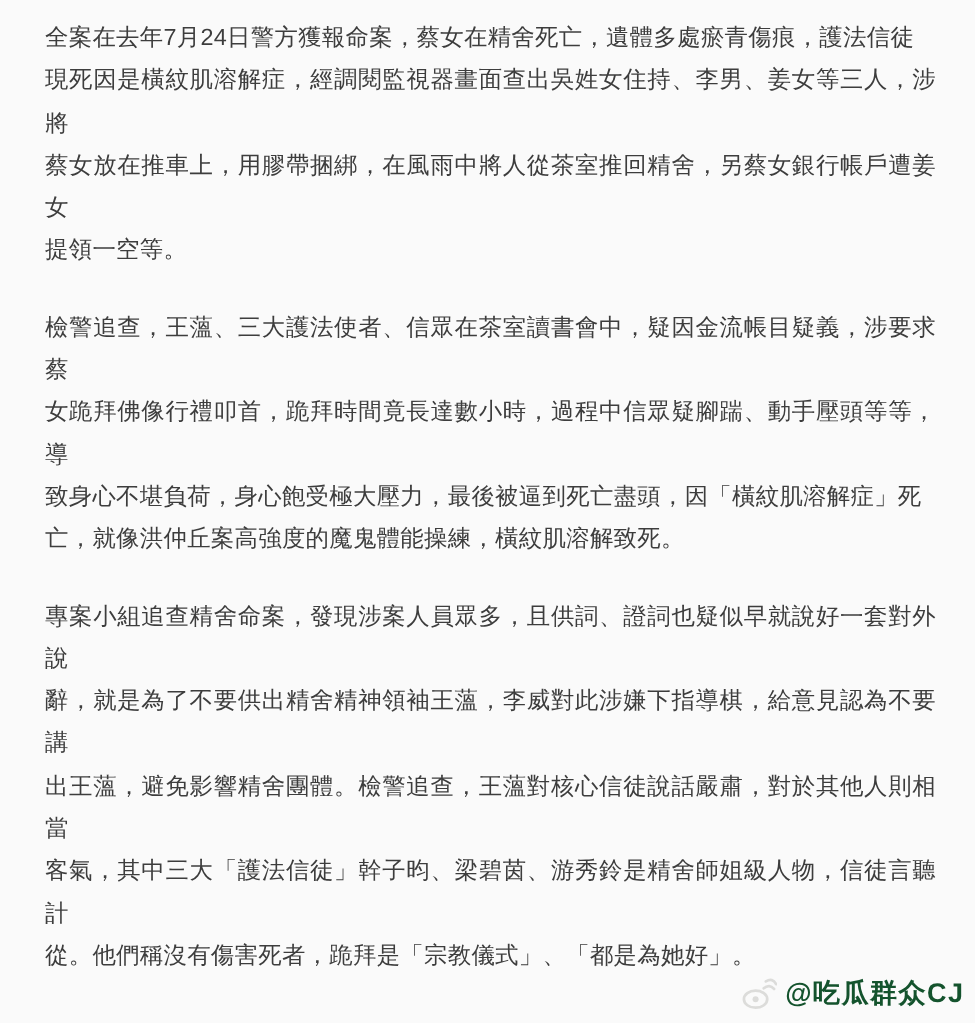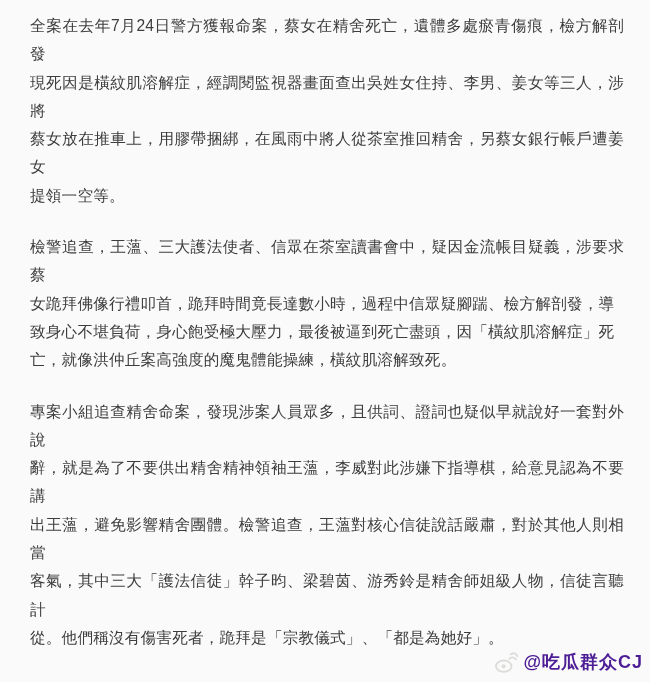--- a/index.html
+++ b/index.html
@@ -32,43 +32,43 @@
     margin: 0 0 23px 0;
     white-space: pre-line; 
   }
   .watermark {
     position: absolute;
     right: 7px;
     bottom: 8px;
     display: flex;
     align-items: center;
     gap: 5px;
-    color: #4c1d95;
+    color: #14532d;
     font-size: 18px;
     font-weight: bold;
     letter-spacing: 1px;
     user-select: none;
     margin-top: 44px;
   }
   .watermark .wicon {
     display: inline-flex;
     align-items: flex-end;
   }
 </style>
 </head>
 <body>
 
 <div class="page">
   <div class="article">
-    <p class="para">全案在去年7月24日警方獲報命案，蔡女在精舍死亡，遺體多處瘀青傷痕，檢方解剖發
+    <p class="para">全案在去年7月24日警方獲報命案，蔡女在精舍死亡，遺體多處瘀青傷痕，護法信徒
 現死因是橫紋肌溶解症，經調閱監視器畫面查出吳姓女住持、李男、姜女等三人，涉將
 蔡女放在推車上，用膠帶捆綁，在風雨中將人從茶室推回精舍，另蔡女銀行帳戶遭姜女
 提領一空等。</p>
     <p class="para">檢警追查，王薀、三大護法使者、信眾在茶室讀書會中，疑因金流帳目疑義，涉要求蔡
-女跪拜佛像行禮叩首，跪拜時間竟長達數小時，過程中信眾疑腳踹、檢方解剖發，導
+女跪拜佛像行禮叩首，跪拜時間竟長達數小時，過程中信眾疑腳踹、動手壓頭等等，導
 致身心不堪負荷，身心飽受極大壓力，最後被逼到死亡盡頭，因「橫紋肌溶解症」死
 亡，就像洪仲丘案高強度的魔鬼體能操練，橫紋肌溶解致死。</p>
     <p class="para">專案小組追查精舍命案，發現涉案人員眾多，且供詞、證詞也疑似早就說好一套對外說
 辭，就是為了不要供出精舍精神領袖王薀，李威對此涉嫌下指導棋，給意見認為不要講
 出王薀，避免影響精舍團體。檢警追查，王薀對核心信徒說話嚴肅，對於其他人則相當
 客氣，其中三大「護法信徒」幹子昀、梁碧茵、游秀鈴是精舍師姐級人物，信徒言聽計
 從。他們稱沒有傷害死者，跪拜是「宗教儀式」、「都是為她好」。</p>
 
   </div>
 

